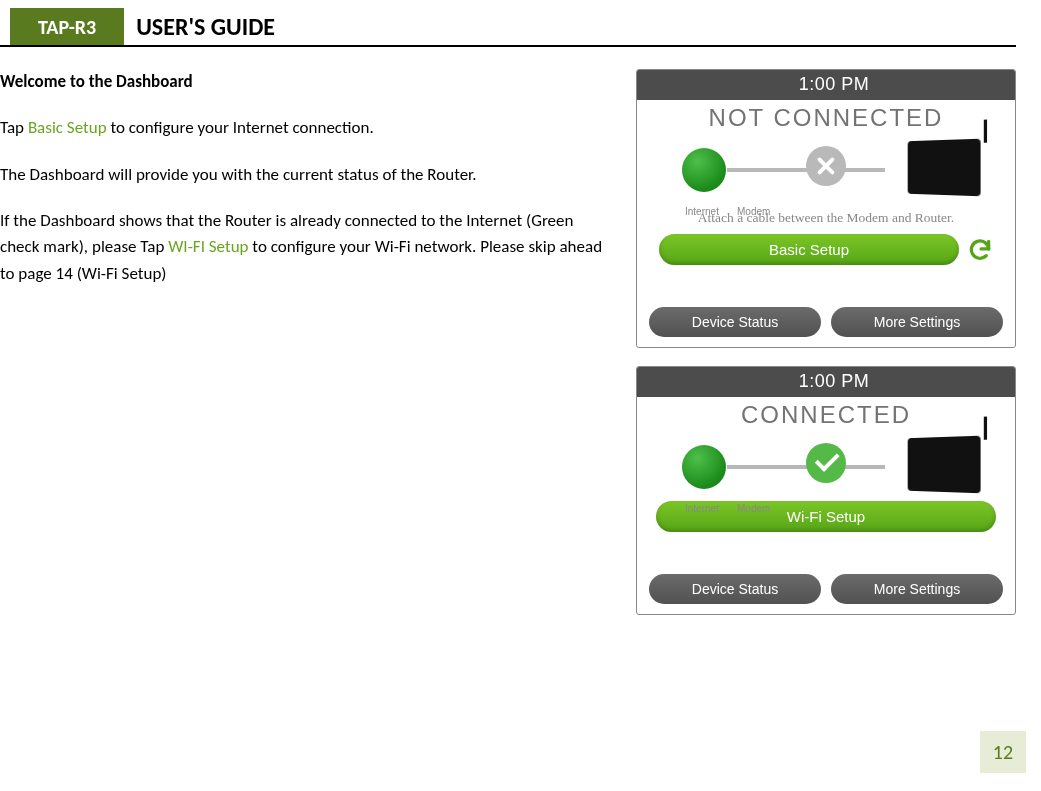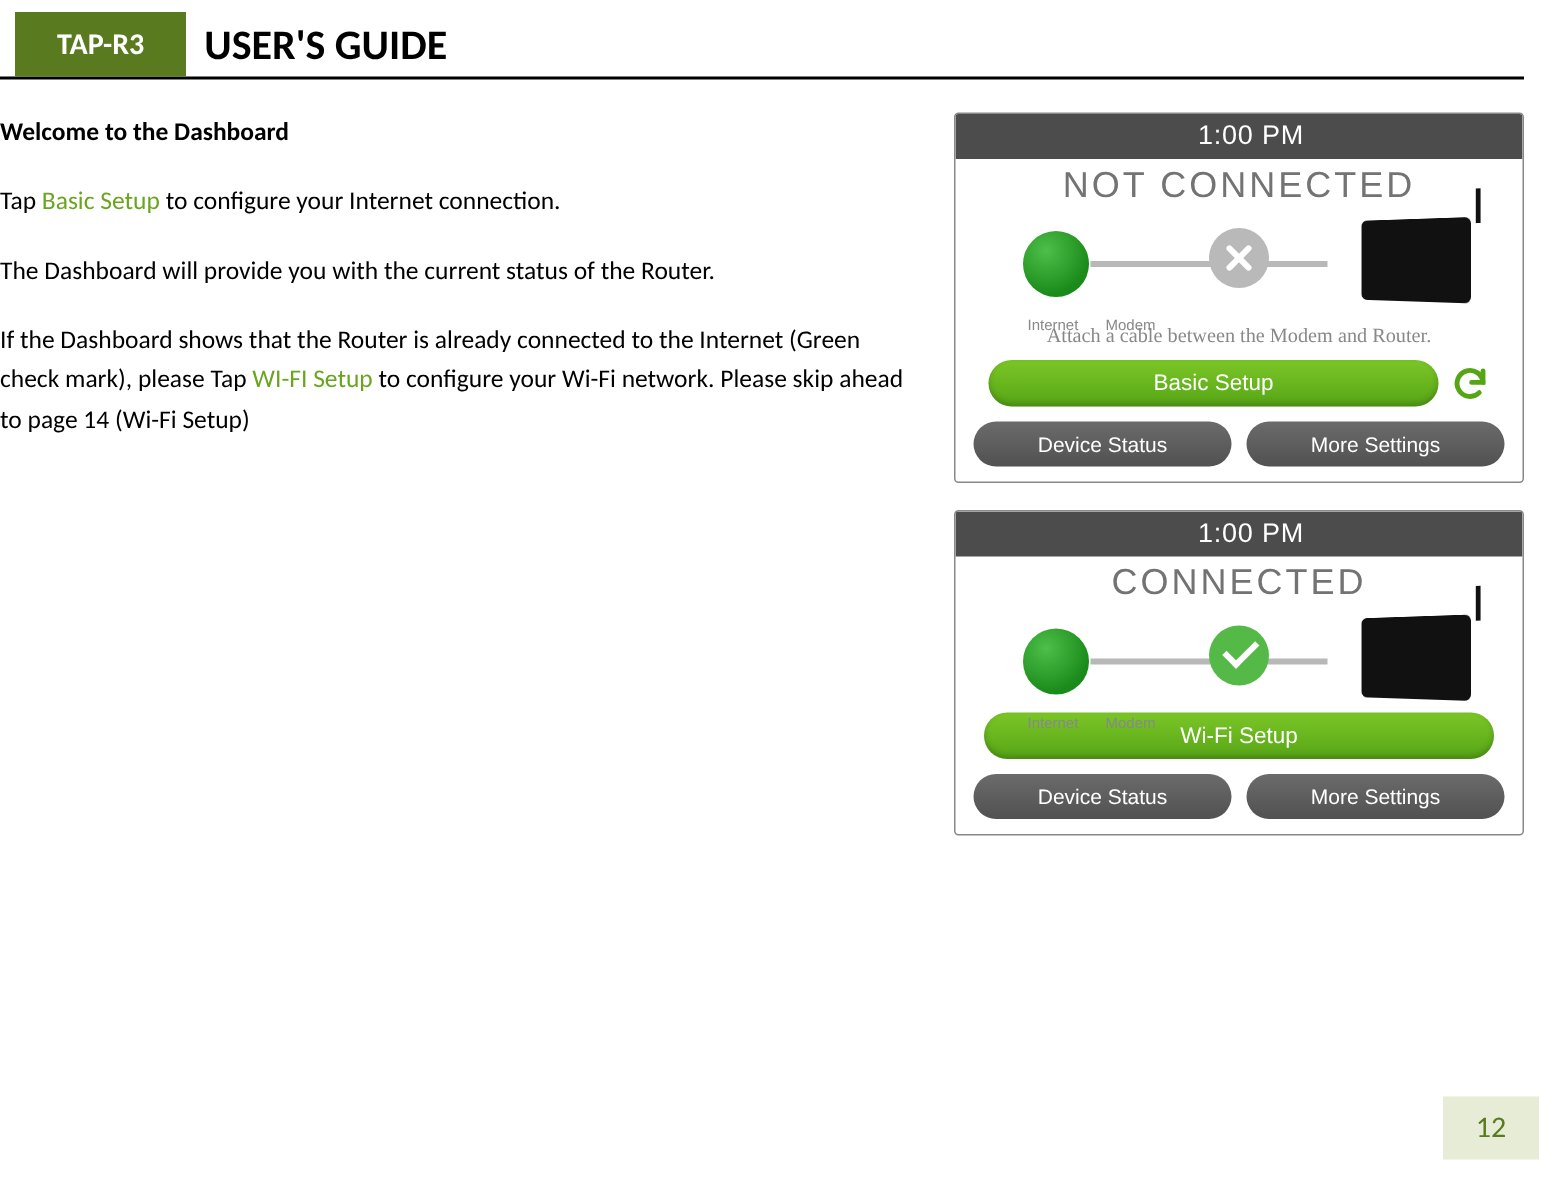--- a/index.html
+++ b/index.html
@@ -23,21 +23,21 @@
     color: #fff;
     font-weight: bold;
     font-size: 20px;
     padding: 4px 28px;
     margin-left: 10px;
     display: flex;
     align-items: center;
   }
   .header-title {
     font-weight: bold;
-    font-size: 28px;
+    font-size: 24px;
     padding: 4px 12px;
     display: flex;
     align-items: center;
   }
   
   .content {
     display: flex;
     padding: 22px 25px 0 0;
   }
   .text-col {
@@ -186,26 +186,26 @@
     flex:0 0 26px;
     color:#56a516;
     position:relative;
   }
   .refresh-icon svg { width:100%; height:100%; }
   .btnrow {
     display:flex;
     gap:10px;
     padding:4px 12px 10px 12px;
   }
-  .btnrow .pill.gray { flex:1; }
+  .btnrow .pill.gray { flex:1;margin-top:32px; }
   
   .pagenum {
     position:absolute;
     right:15px; bottom:18px;
-    width:64px; height:42px;
+    width:46px; height:42px;
     background:#e6ecd6;
     color:#5a7a1f;
     font-size:20px;
     display:flex; align-items:center; justify-content:center;
   }
 </style>
 </head>
 <body>
 
 <div class="header">

